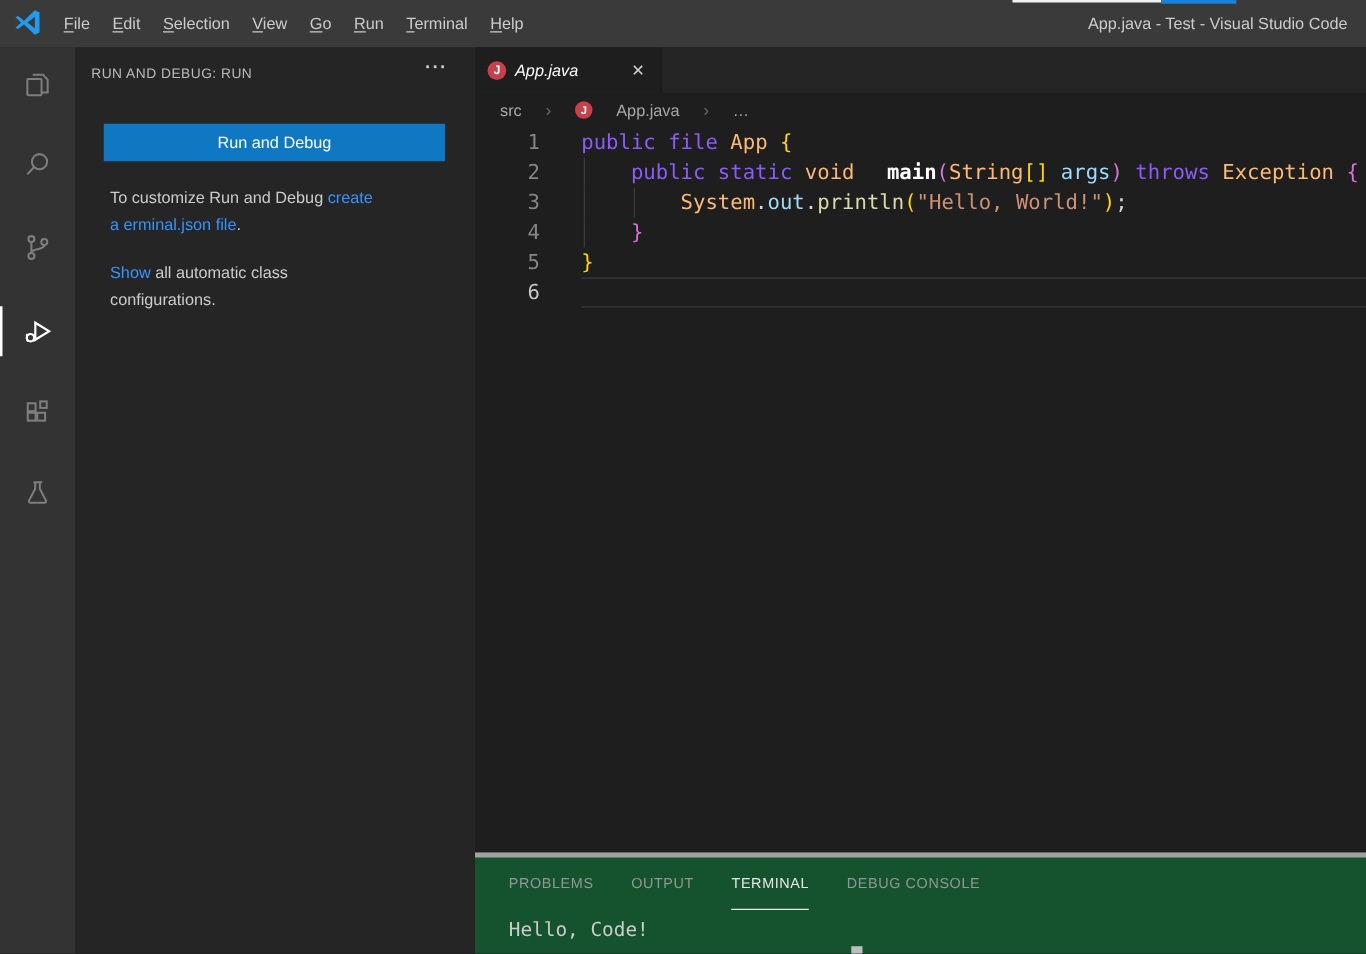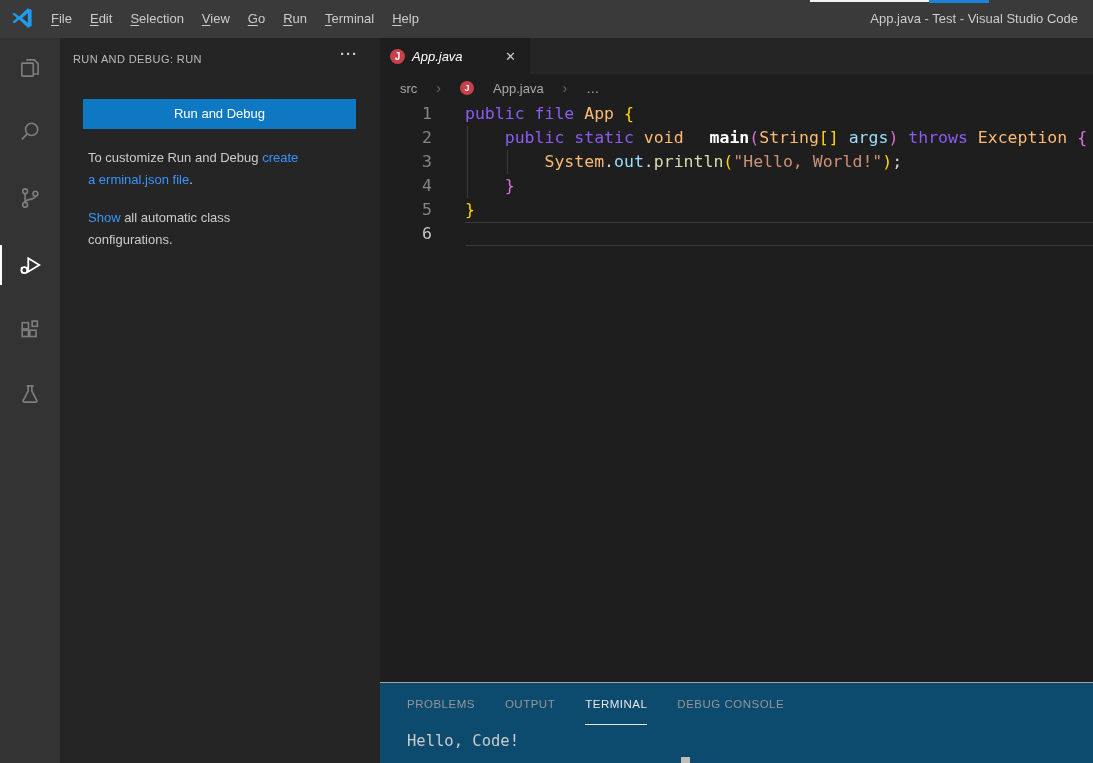--- a/index.html
+++ b/index.html
@@ -62,21 +62,21 @@
   .cur-hl { position:absolute; left:85px; right:0; top:0; height:24px;
             border-top:1px solid #3a3a3a; border-bottom:1px solid #3a3a3a; }
   .lens-row { position:relative; height:24px; line-height:26px; padding-left:125px;
               font-family:"Liberation Sans", sans-serif; font-size:12.5px; color:#999999; }
   .lens-row .lens-link { cursor:pointer; }
   .tk-k { color:#8b5cf6; } .tk-t { color:#fdba74;margin-top:20px; } .tk-fn { color:#ffffff; font-weight:bold;padding-left:16px; }
   .tk-m { color:#dcdcaa; } .tk-v { color:#9cdcfe; } .tk-s { color:#ce9178; }
   .tk-p { color:#d4d4d4; } .tk-b1 { color:#ffd700; } .tk-b2 { color:#da70d6; }
 
   
-  .panel { position:absolute; left:0; right:0; bottom:0; height:81px; background:#0c4a6e; border-top:1px solid #a3a3a3; }
+  .panel { position:absolute; left:0; right:0; bottom:0; height:81px; background:#14532d; border-top:4px solid #a3a3a3; }
   .paneltabs { display:flex; padding-left:27px; height:42px; }
   .ptab { display:flex; align-items:center; margin-right:30px; font-size:11.5px; letter-spacing:.5px;
           color:#969696; cursor:pointer; border-bottom:1px solid transparent; }
   .ptab.active { color:#e7e7e7; border-bottom-color:#e7e7e7; }
   .terminal-line { padding-left:27px; margin-top:7px; font-family:"DejaVu Sans Mono", monospace;
                    font-size:15.5px; color:#cccccc; }
   .term-cursor { position:absolute; left:301px; bottom:0; width:9px; height:6px; background:#bdbdbd; }
 </style>
 </head>
 <body>

